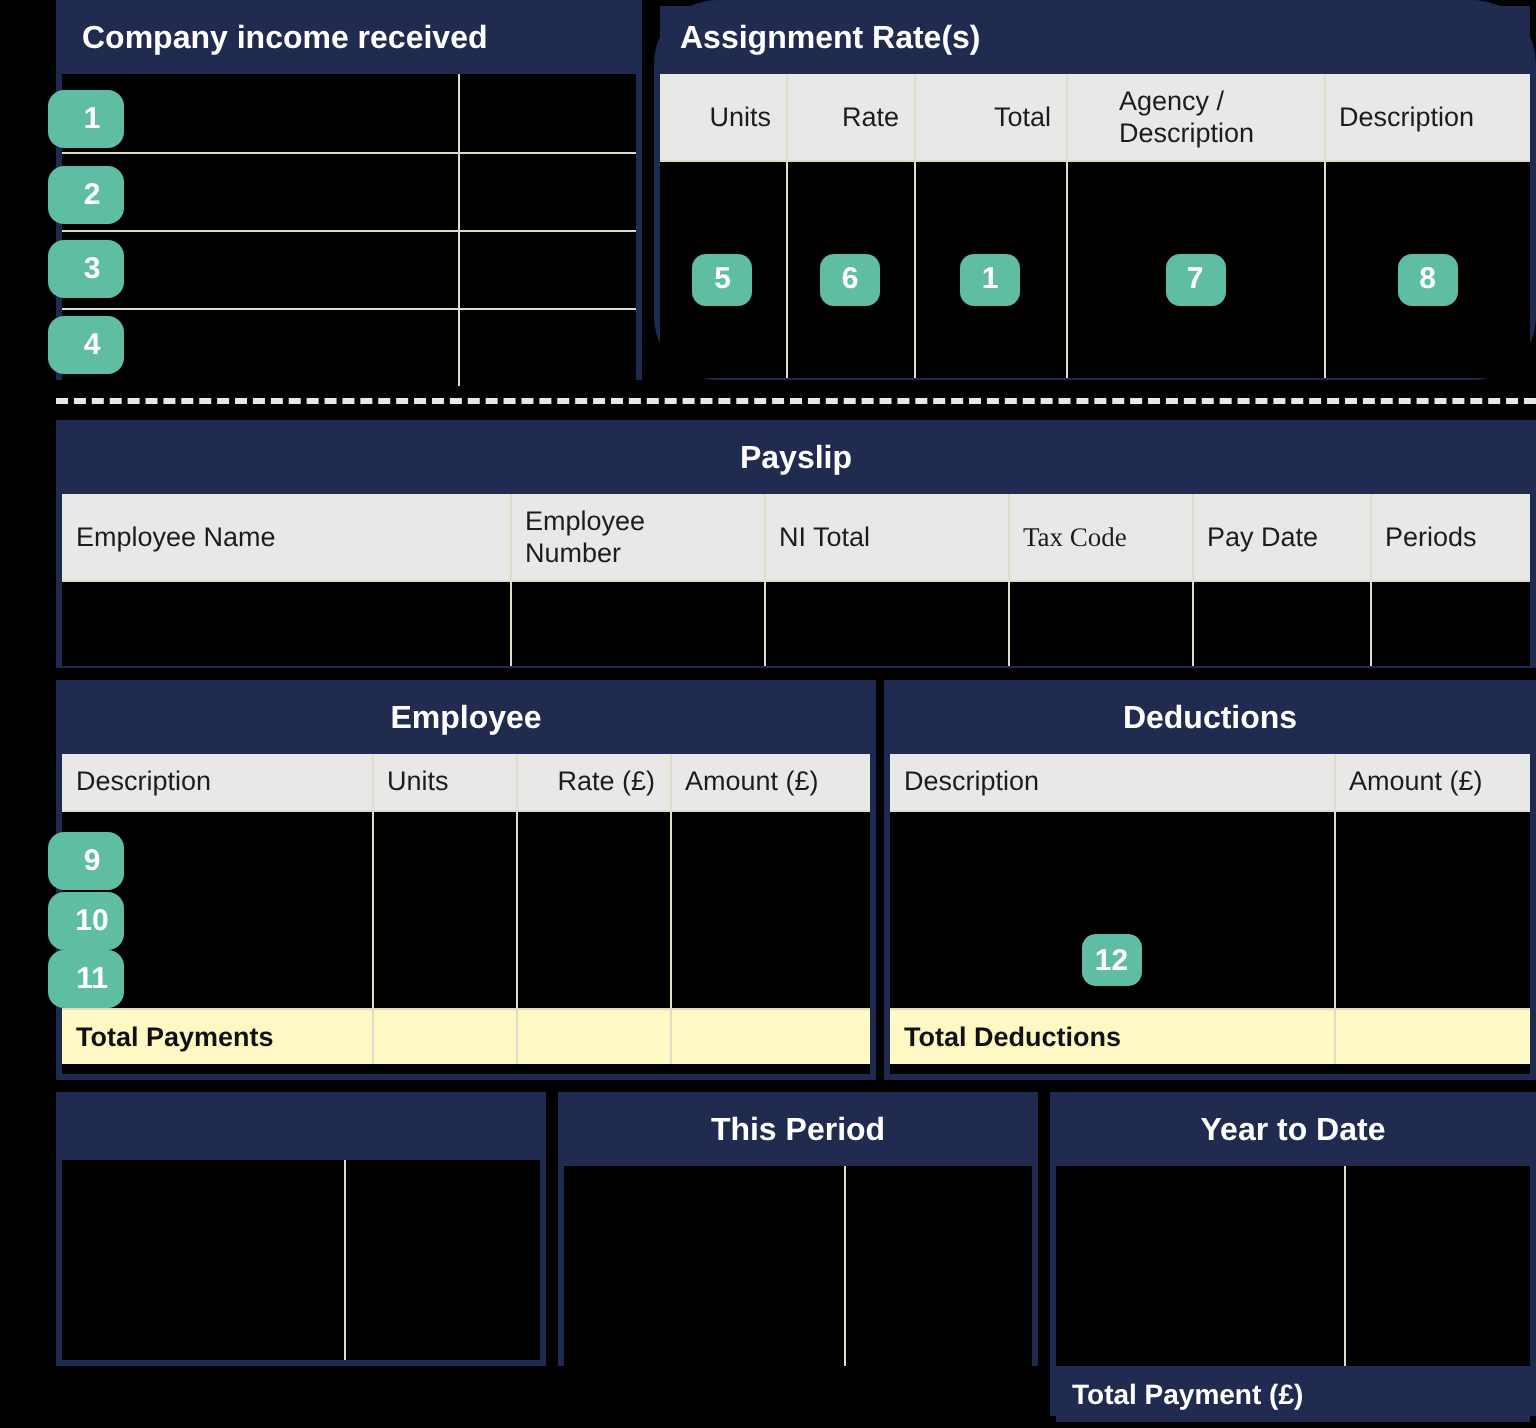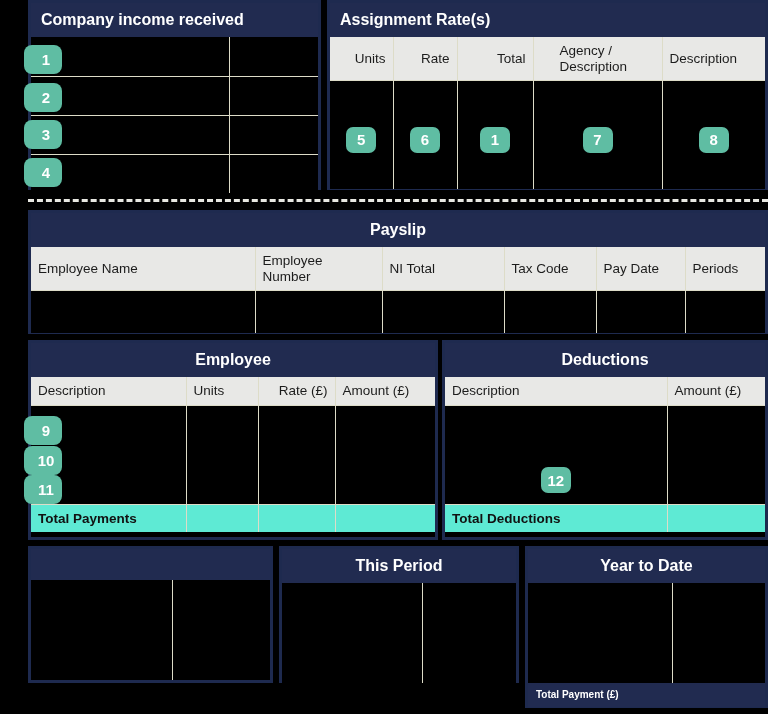--- a/index.html
+++ b/index.html
@@ -57,21 +57,21 @@
     font-size: 13.5px;
     text-align: left;
     padding: 6px 7px;
     line-height: 1.15;
   }
   table.grid th.r { text-align: right; }
   table.grid td.body {
     background: #000000;
   }
   table.grid tr.footer td {
-    background: #5eead4;
+    background: #fef9c3;
     color: #111111;
     font-weight: bold;
     font-size: 13.5px;
     padding: 6px 7px;
     text-align: left;
     height: 28px;
   }
 
   
   table.grid tr th:first-child,
@@ -113,21 +113,21 @@
     position: absolute;
     left: 28px;
     top: 199px;
     width: 740px;
     height: 0;
     border-top: 3px dashed #e8e8e2;
   }
 
   
   #panel-company-income { left: 28px;  top: 0px;   width: 293px; height: 190px; }
-  #panel-assignment     { left: 327px; top: 0px;   width: 441px; height: 190px; }
+  #panel-assignment     { left: 327px; top: 0px;   width: 441px; height: 190px; border-radius: 32px; }
   #panel-payslip        { left: 28px;  top: 210px; width: 740px; height: 124px; }
   #panel-payments       { left: 28px;  top: 340px; width: 410px; height: 200px; }
   #panel-deductions     { left: 442px; top: 340px; width: 326px; height: 200px; }
   #panel-summary-left   { left: 28px;  top: 546px; width: 245px; height: 137px; }
   #panel-this-period    { left: 279px; top: 546px; width: 240px; height: 137px; }
   #panel-year-to-date   { left: 525px; top: 546px; width: 243px; height: 162px; }
 
   .panel-body { width: 100%; }
 </style>
 </head>
@@ -203,21 +203,21 @@
 
   <div class="panel" id="panel-payslip">
     <div class="panel-title center">Payslip</div>
     <div class="panel-body">
       <table class="grid">
         <tbody>
             <tr>
           <th style="width:224px;">Employee Name</th>
           <th style="width:127px;">Employee<br>Number</th>
           <th style="width:122px;">NI Total</th>
-          <th style="width:92px;">Tax Code</th>
+          <th style="width:92px;font-family:Liberation Serif, serif;">Tax Code</th>
           <th style="width:89px;">Pay Date</th>
           <th>Periods</th>
         </tr>
         <tr>
           <td class="body" style="height:42px;"></td>
           <td class="body"></td>
           <td class="body"></td>
           <td class="body"></td>
           <td class="body"></td>
           <td class="body"></td>
@@ -315,16 +315,16 @@
     <div class="panel-body">
       <table class="grid">
         <tbody>
             <tr>
           <td class="body" style="height:100px; width:61%;"></td>
           <td class="body"></td>
         </tr>
       </tbody>
         </table>
     </div>
-    <div class="panel-title left" style="font-size:10px; padding:7px 8px;">Total Payment (£)</div>
+    <div class="panel-title left" style="font-size:14px; padding:7px 8px;">Total Payment (£)</div>
   </div>
 
 </div>
 
 </body></html>

